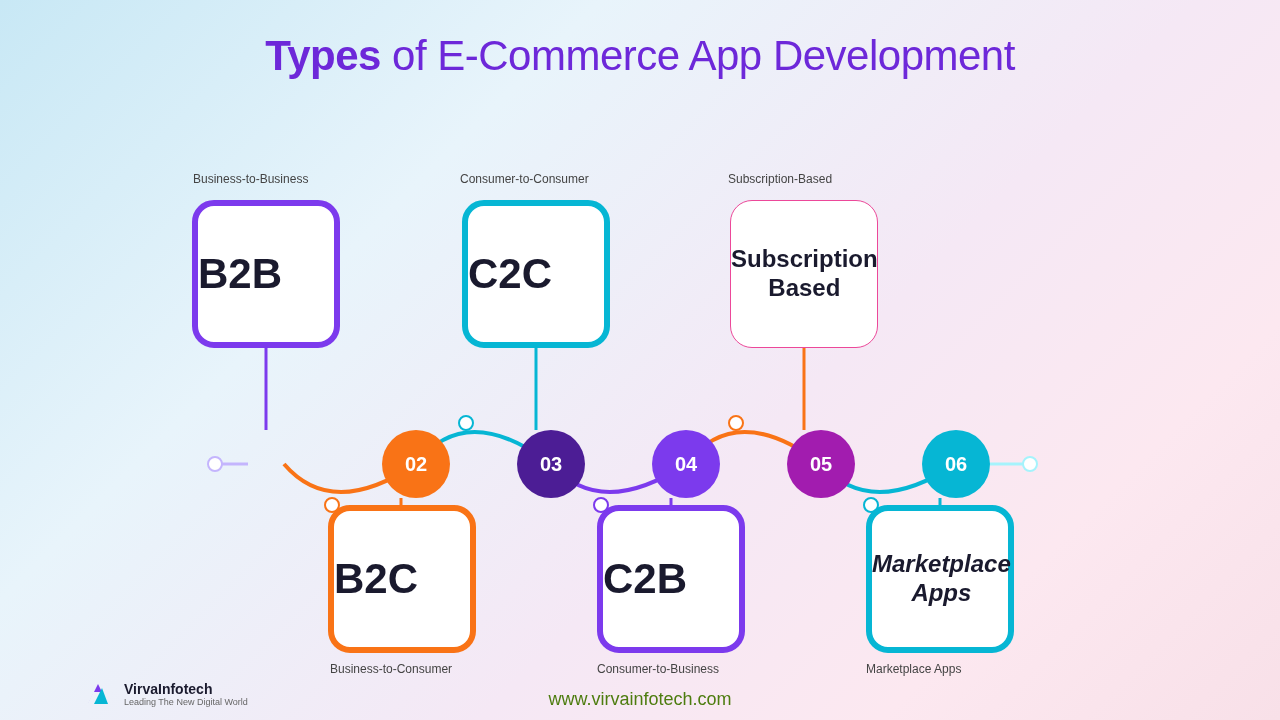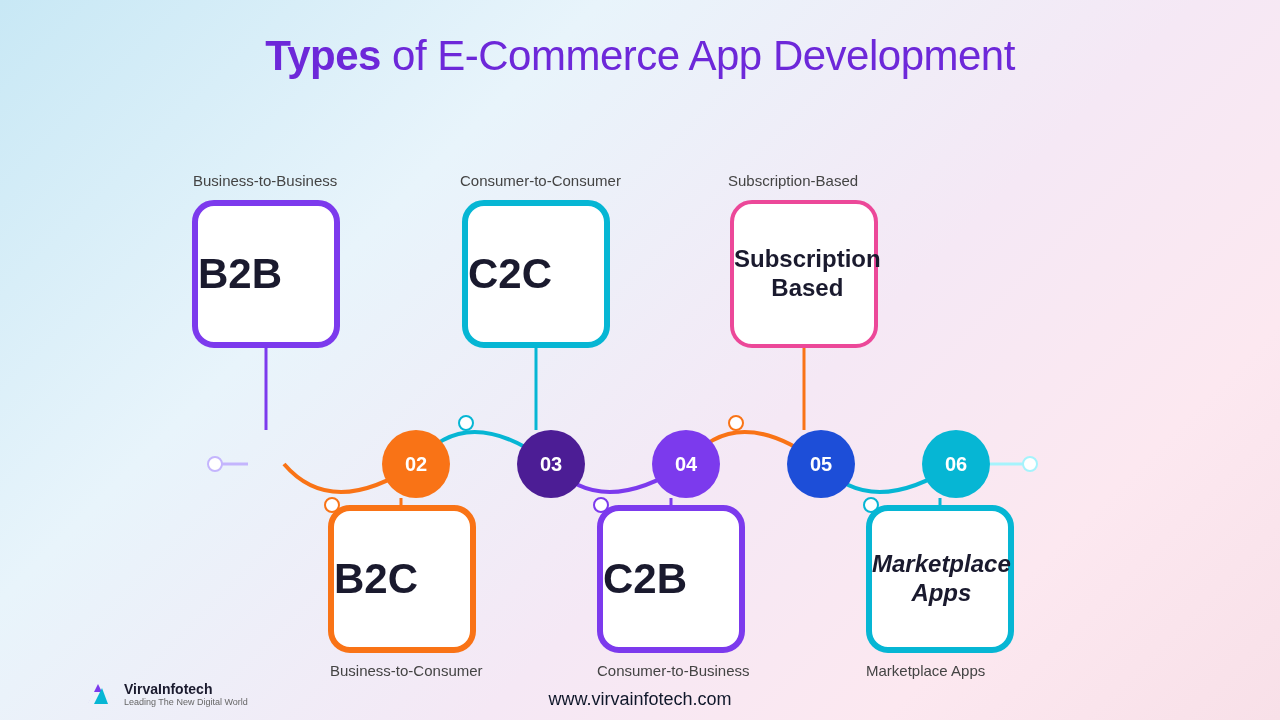--- a/index.html
+++ b/index.html
@@ -27,21 +27,21 @@
     .diagram-area {
       position: relative;
       width: 100%;
       height: 580px;
       margin-top: 10px;
     }
 
     
     .label {
       position: absolute;
-      font-size: 15px;
+      font-size: 12px;
       color: #444;
       font-weight: 400;
       text-align: center;
       white-space: nowrap;
     }
 
     
     .card {
       position: absolute;
       width: 148px;
@@ -61,21 +61,21 @@
       border: 6px solid #7c3aed;
       left: 192px;
       top: 110px;
     }
     .card-c2c {
       border: 6px solid #06b6d4;
       left: 462px;
       top: 110px;
     }
     .card-sub {
-      border: 4px solid #ec4899;
+      border: 1px solid #ec4899;
       left: 730px;
       top: 110px;
     }
     .card-b2c {
       border: 6px solid #f97316;
       left: 328px;
       top: 415px;
     }
     .card-c2b {
       border: 6px solid #7c3aed;
@@ -109,21 +109,21 @@
       align-items: center;
       justify-content: center;
       font-size: 20px;
       font-weight: 900;
       color: white;
     }
     .num-01 { background: #7c3aed; left: 248px; top: 340px; }
     .num-02 { background: #f97316; left: 382px; top: 340px; }
     .num-03 { background: #4c1d95; left: 517px; top: 340px; align-items: center; }
     .num-04 { background: #7c3aed; left: 652px; top: 340px; }
-    .num-05 { background: #1d4ed8; left: 787px; top: 340px; }
+    .num-05 { background: #a21caf; left: 787px; top: 340px; }
     .num-06 { background: #06b6d4; left: 922px; top: 340px; }
 
     
     .connectors-svg {
       position: absolute;
       top: 0;
       left: 0;
       width: 100%;
       height: 100%;
       pointer-events: none;
@@ -133,21 +133,21 @@
     .footer {
       position: absolute;
       bottom: 10px;
       width: 100%;
       display: flex;
       align-items: center;
       justify-content: center;
     }
     .footer-url {
       font-size: 18px;
-      color: #0f172a;
+      color: #4d7c0f;
       font-weight: 400;
     }
 
     .logo-area {
       position: absolute;
       bottom: 8px;
       left: 80px;
       display: flex;
       align-items: center;
       gap: 8px;

